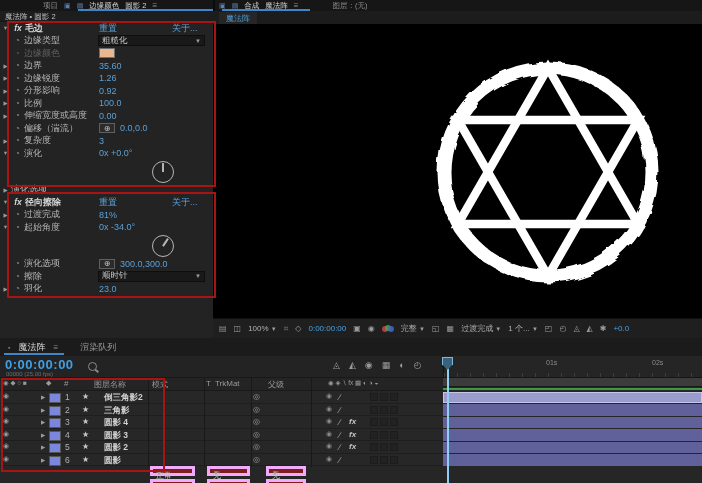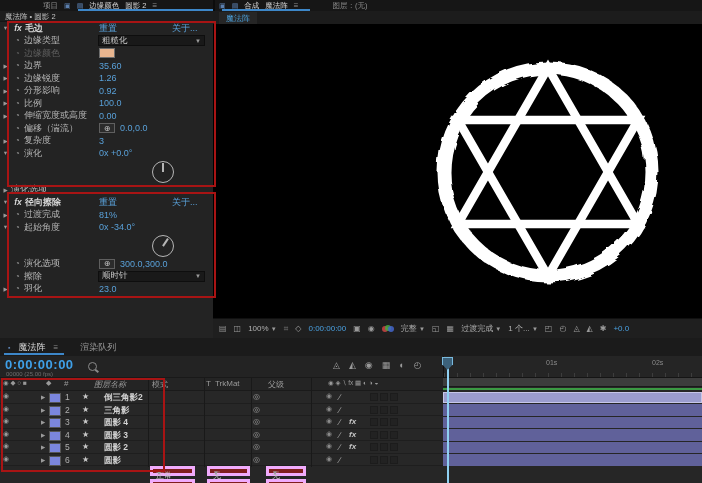--- a/index.html
+++ b/index.html
@@ -318,21 +318,21 @@
     <span>◉</span>
     <span>▦</span>
     <span>◐</span>
     <span>◴</span>
   </div>
 
   <div id="tl-head">
     <span class="hcell" style="left:3px;font-size:6.5px;">◉ ◆ ○ ■</span>
     <span class="hcell" style="left:46px;font-size:7px;">◆</span>
     <span class="hcell" style="left:64px;">#</span>
-    <span class="hcell" style="left:94px;font-style:italic;">图层名称</span>
+    <span class="hcell" style="left:94px;">图层名称</span>
     <span class="hcell" style="left:152px;">模式</span>
     <span class="hcell" style="left:206px;">T</span>
     <span class="hcell" style="left:215px;">TrkMat</span>
     <span class="hcell" style="left:268px;">父级</span>
     <span class="hcell" style="left:328px;font-size:6.5px;">◉ ◈ ∖ fx ▦ ◐ ◑ ◒</span>
   </div>
 
   <div class="tlrow" style="top:391px;">
     <span class="eye">◉</span>
       <span class="rtw">▶</span>

